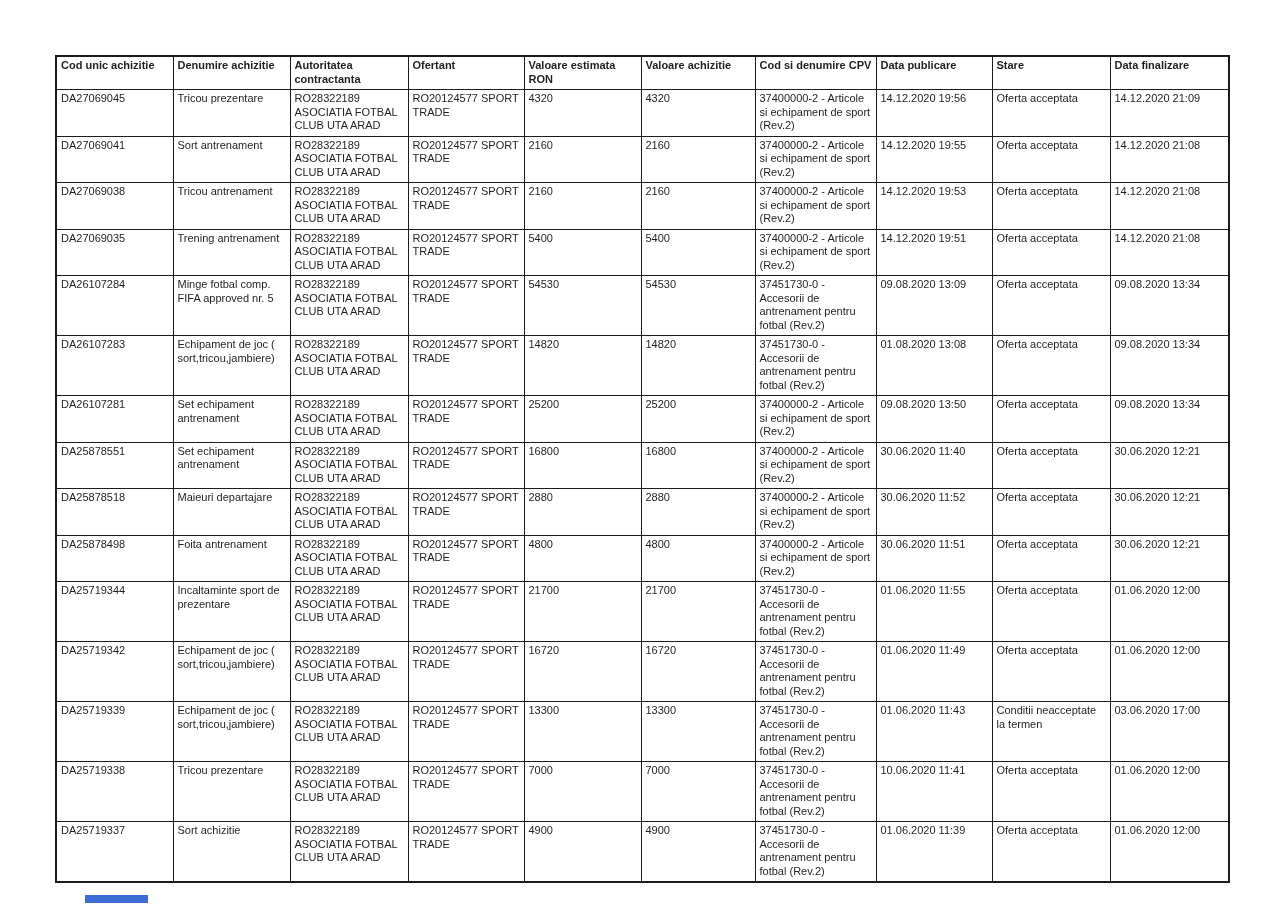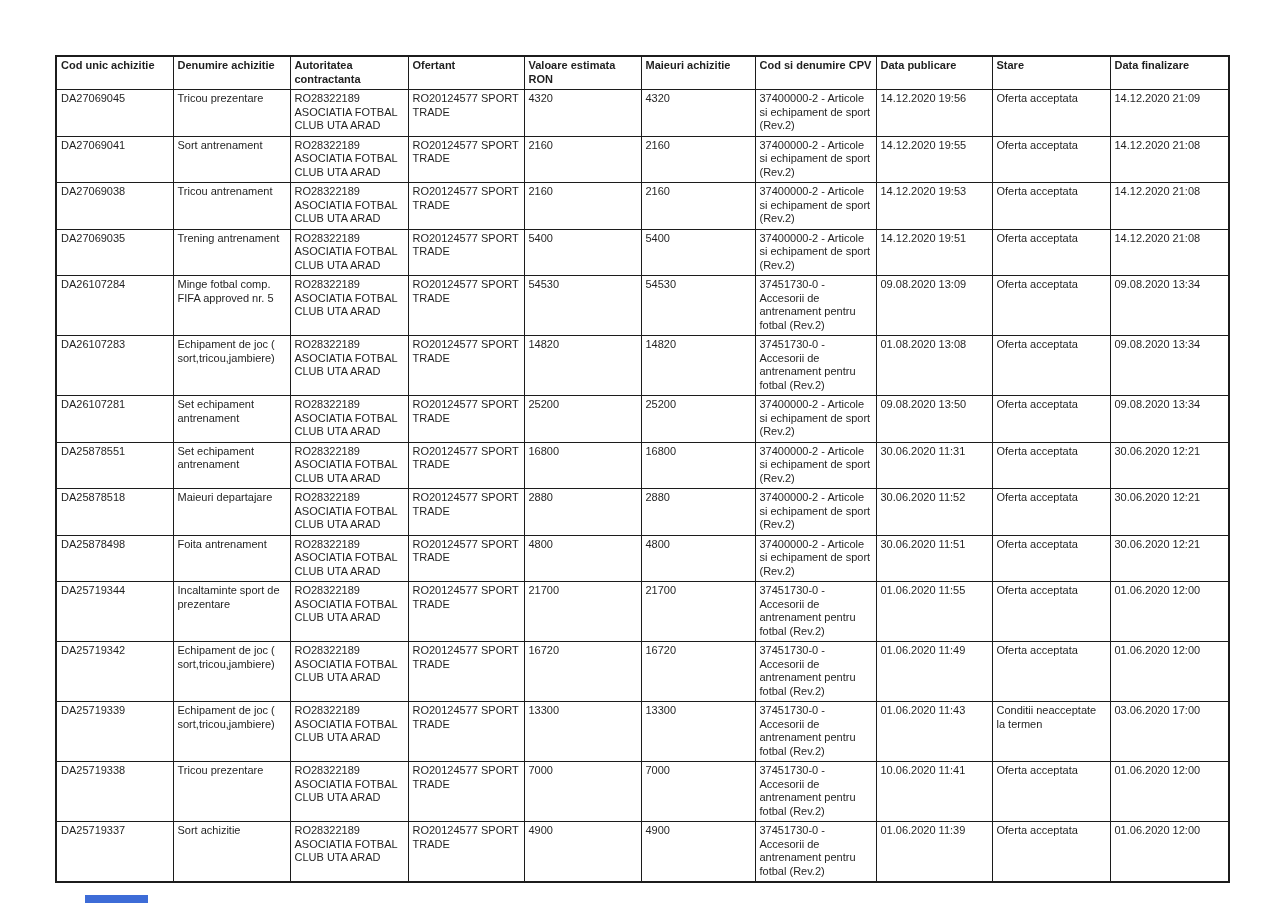--- a/index.html
+++ b/index.html
@@ -70,21 +70,21 @@
         <col style="width:118px">
       <col style="width:119px">
     </colgroup>
     <thead>
       <tr>
           <th>Cod unic achizitie</th>
           <th>Denumire achizitie</th>
           <th>Autoritatea contractanta</th>
           <th>Ofertant</th>
           <th>Valoare estimata RON</th>
-          <th>Maieuri achizitie</th>
+          <th>Valoare achizitie</th>
           <th>Cod si denumire CPV</th>
           <th>Data publicare</th>
           <th>Stare</th>
           <th>Data finalizare</th>
         </tr>
     </thead>
     <tbody>
         <tr class="row-short">
           <td>DA27069045</td>
           <td>Tricou prezentare</td>
@@ -170,21 +170,21 @@
           <td>09.08.2020 13:34</td>
         </tr>
         <tr class="row-short">
           <td>DA25878551</td>
           <td>Set echipament antrenament</td>
           <td>RO28322189 ASOCIATIA FOTBAL CLUB UTA ARAD</td>
           <td>RO20124577 SPORT TRADE</td>
           <td>16800</td>
           <td>16800</td>
           <td>37400000-2 - Articole si echipament de sport (Rev.2)</td>
-          <td>30.06.2020 11:31</td>
+          <td>30.06.2020 11:40</td>
           <td>Oferta acceptata</td>
           <td>30.06.2020 12:21</td>
         </tr>
         <tr class="row-short">
           <td>DA25878518</td>
           <td>Maieuri departajare</td>
           <td>RO28322189 ASOCIATIA FOTBAL CLUB UTA ARAD</td>
           <td>RO20124577 SPORT TRADE</td>
           <td>2880</td>
           <td>2880</td>

